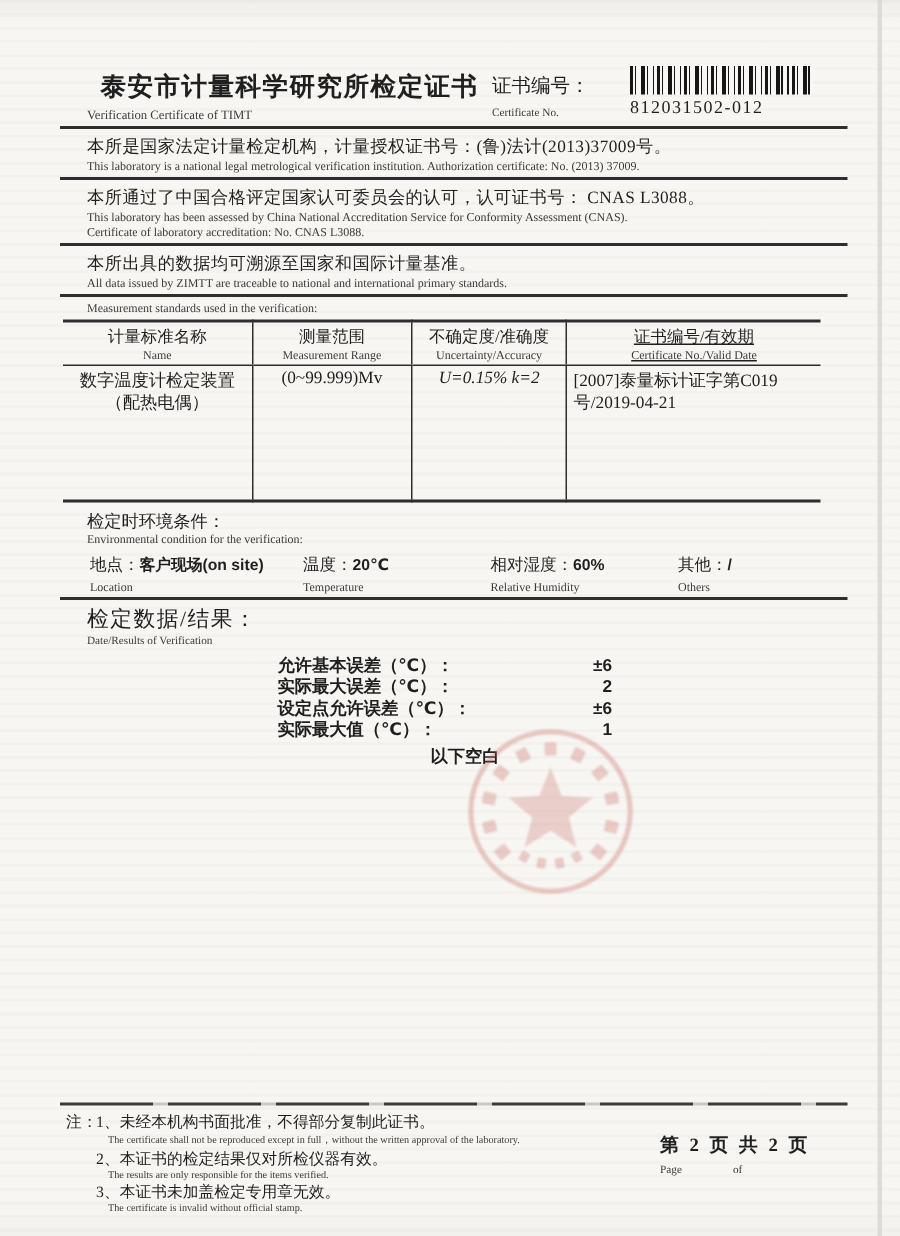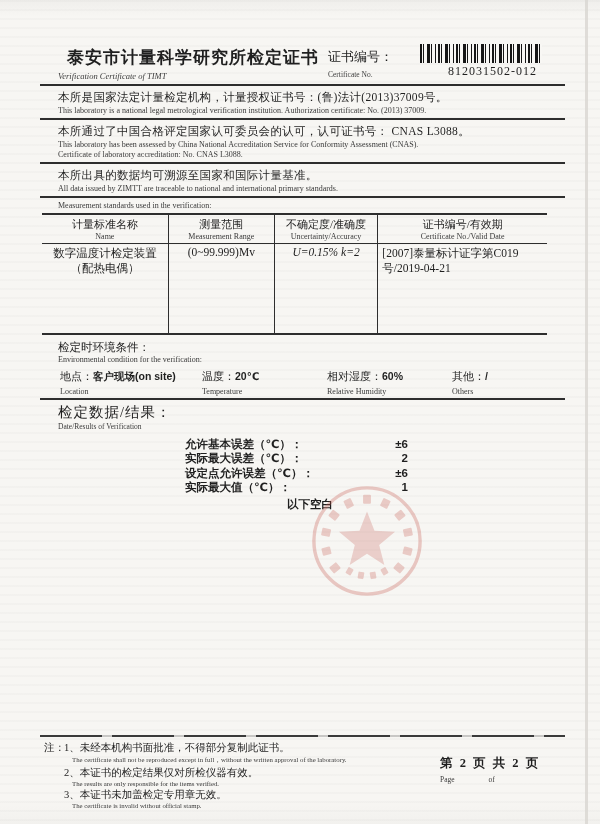--- a/index.html
+++ b/index.html
@@ -20,25 +20,25 @@
     background:repeating-linear-gradient(180deg, rgba(120,120,120,.035) 0 2px, transparent 2px 9px);
     pointer-events:none;
   }
 
   .content { position:absolute; left:40px; top:40px; width:525px; }
 
   
   .header { display:flex; align-items:flex-start; border-bottom:2px solid #2e2e2e; padding:0 0 5px 18px; height:46px; }
   .title-block { width:270px; padding-top:6px; }
   .title-zh { font-size:17px; font-weight:bold; letter-spacing:1px;text-align:center; }
-  .title-en { font-size:8.5px; color:#3c3c3c; margin-top:2px;font-style:italic; }
+  .title-en { font-size:8.5px; color:#3c3c3c; margin-top:2px; }
   .certno-block { width:84px; padding-top:8px; }
   .certno-zh { font-size:13px; }
   .certno-en { font-size:7.5px; color:#3c3c3c; margin-top:4px; }
-  .barcode-block { flex:1; padding-top:4px; padding-left:8px;text-align:center; }
+  .barcode-block { flex:1; padding-top:4px; padding-left:8px; }
   .barcode {
     width:122px; height:19px; background:
       repeating-linear-gradient(90deg,
         #161616 0 2px, #f8f7f4 2px 3px,
         #161616 3px 4px, #f8f7f4 4px 7px,
         #161616 7px 10px, #f8f7f4 10px 11px,
         #161616 11px 12px, #f8f7f4 12px 15px,
         #161616 15px 16px, #f8f7f4 16px 18px);
   }
   .barcode-number { font-size:12px; letter-spacing:1px; margin-top:1px; }
@@ -54,21 +54,21 @@
   .sec-en { font-size:8px; color:#3a3a3a; }
   table.standards { width:505px; margin:3px 0 0 2px; border-collapse:collapse; table-layout:fixed; }
   table.standards { border-top:2px solid #2e2e2e; border-bottom:2px solid #2e2e2e; }
   .standards th { border-bottom:1px solid #2e2e2e; font-weight:normal; padding:2px 2px; }
   .standards th + th, .standards td + td { border-left:1px solid #2e2e2e; }
   .standards th .th-zh { font-size:11px; }
   .standards th .th-en { font-size:8px; color:#3a3a3a; }
   .standards td { vertical-align:top; height:90px; padding:2px 4px; font-size:11.5px; text-align:center; }
   .standards td.c-cert { text-align:left; }
   .standards td.c-unc { font-style:italic; }
-  .col1{width:25%;} .col2{width:21%;} .col3{width:20.5%;} .col4{width:33.5%;}
+  .col1{width:25%;} .col2{width:21%;} .col3{width:20.5%;} .col4{width:33.5%;text-decoration:underline;}
 
   
   .env { border-bottom:2px solid #2e2e2e; padding-bottom:2px; }
   .env-title { padding:5px 0 0 18px; }
   .env-row { display:flex; padding:5px 0 0 20px;align-items:center; }
   .env-field .ef-line { font-size:11px; }
   .env-field .ef-value { font-weight:bold; font-family:"Liberation Sans","DejaVu Sans",sans-serif; font-size:10.5px; }
   .env-field .ef-en { font-size:8px; color:#3a3a3a; margin-top:3px; }
   .ef-1{width:142px;} .ef-2{width:125px;} .ef-3{width:125px;} .ef-4{flex:1;}
 

